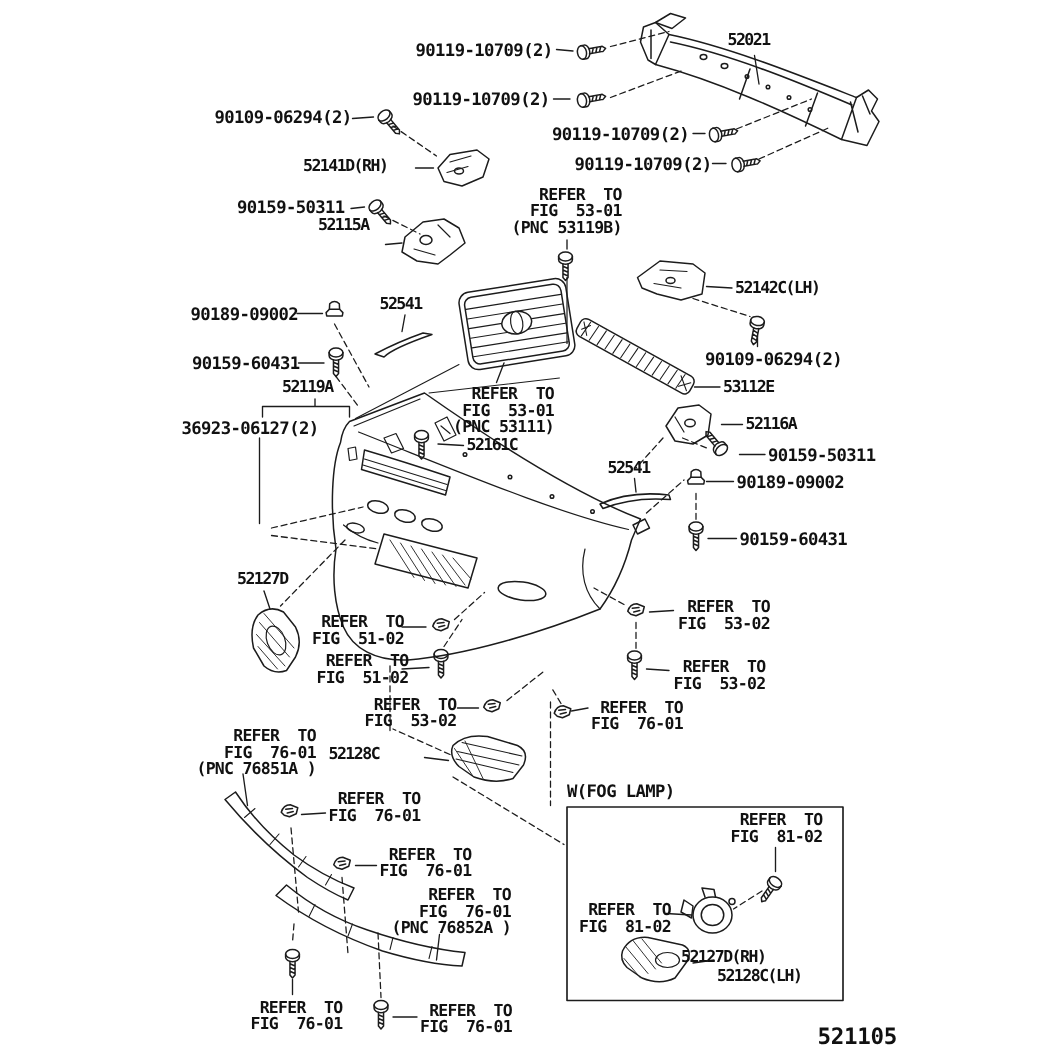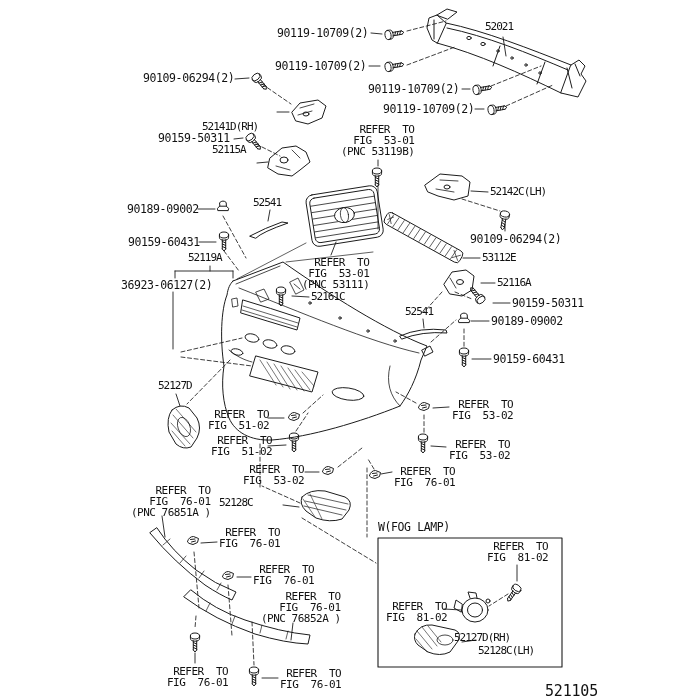--- a/index.html
+++ b/index.html
@@ -1,19 +1,19 @@
 <!DOCTYPE html>
 <html><head>
 <meta charset="utf-8">
 <style>
   html,body{margin:0;padding:0;background:#fff;}
   #stage{position:relative;width:700px;height:700px;background:#ffffff;overflow:hidden;
          font-family:"DejaVu Sans Mono","Liberation Mono",monospace;}
   #art{position:absolute;left:0;top:0;}
-  .lbl{position:absolute;color:#111;font-weight:normal;white-space:pre;line-height:11px;
+  .lbl{position:absolute;color:#111;font-weight:bold;white-space:pre;line-height:11px;
        font-size:11px;letter-spacing:-0.4px;}
   .pn{font-size:11.5px;letter-spacing:-0.4px;line-height:13px;}
   .big{font-size:11px;letter-spacing:-1px;line-height:14px;}
   .refer{font-size:11px;letter-spacing:-0.5px;line-height:11px;text-align:right;}
   .code{font-size:15px;letter-spacing:-0.2px;}
   svg *{vector-effect:non-scaling-stroke;}
 </style>
 </head>
 <body>
 
@@ -216,21 +216,21 @@
     <path d="M508,594 L489,606"></path>
   </g>
 </svg>
 
 <div class="lbl pn" style="left:277px;top:27px">90119-10709(2)</div>
 <div class="lbl pn" style="left:275px;top:60px">90119-10709(2)</div>
 <div class="lbl pn" style="left:368px;top:83px">90119-10709(2)</div>
 <div class="lbl pn" style="left:383px;top:103px">90119-10709(2)</div>
 <div class="lbl big" style="left:485px;top:20px">52021</div>
 <div class="lbl pn" style="left:143px;top:72px">90109-06294(2)</div>
-<div class="lbl big" style="left:202px;top:120px">52141D(RH)</div>
+<div class="lbl big" style="left:202px;top:104px">52141D(RH)</div>
 <div class="lbl pn" style="left:158px;top:132px">90159-50311</div>
 <div class="lbl big" style="left:212px;top:143px">52115A</div>
 <div class="lbl refer" style="left:341px;top:124px">REFER  TO
 FIG  53-01
 (PNC 53119B)</div>
 <div class="lbl big" style="left:490px;top:185px">52142C(LH)</div>
 <div class="lbl pn" style="left:470px;top:233px">90109-06294(2)</div>
 <div class="lbl big" style="left:482px;top:251px">53112E</div>
 <div class="lbl big" style="left:497px;top:276px">52116A</div>
 <div class="lbl pn" style="left:512px;top:297px">90159-50311</div>

